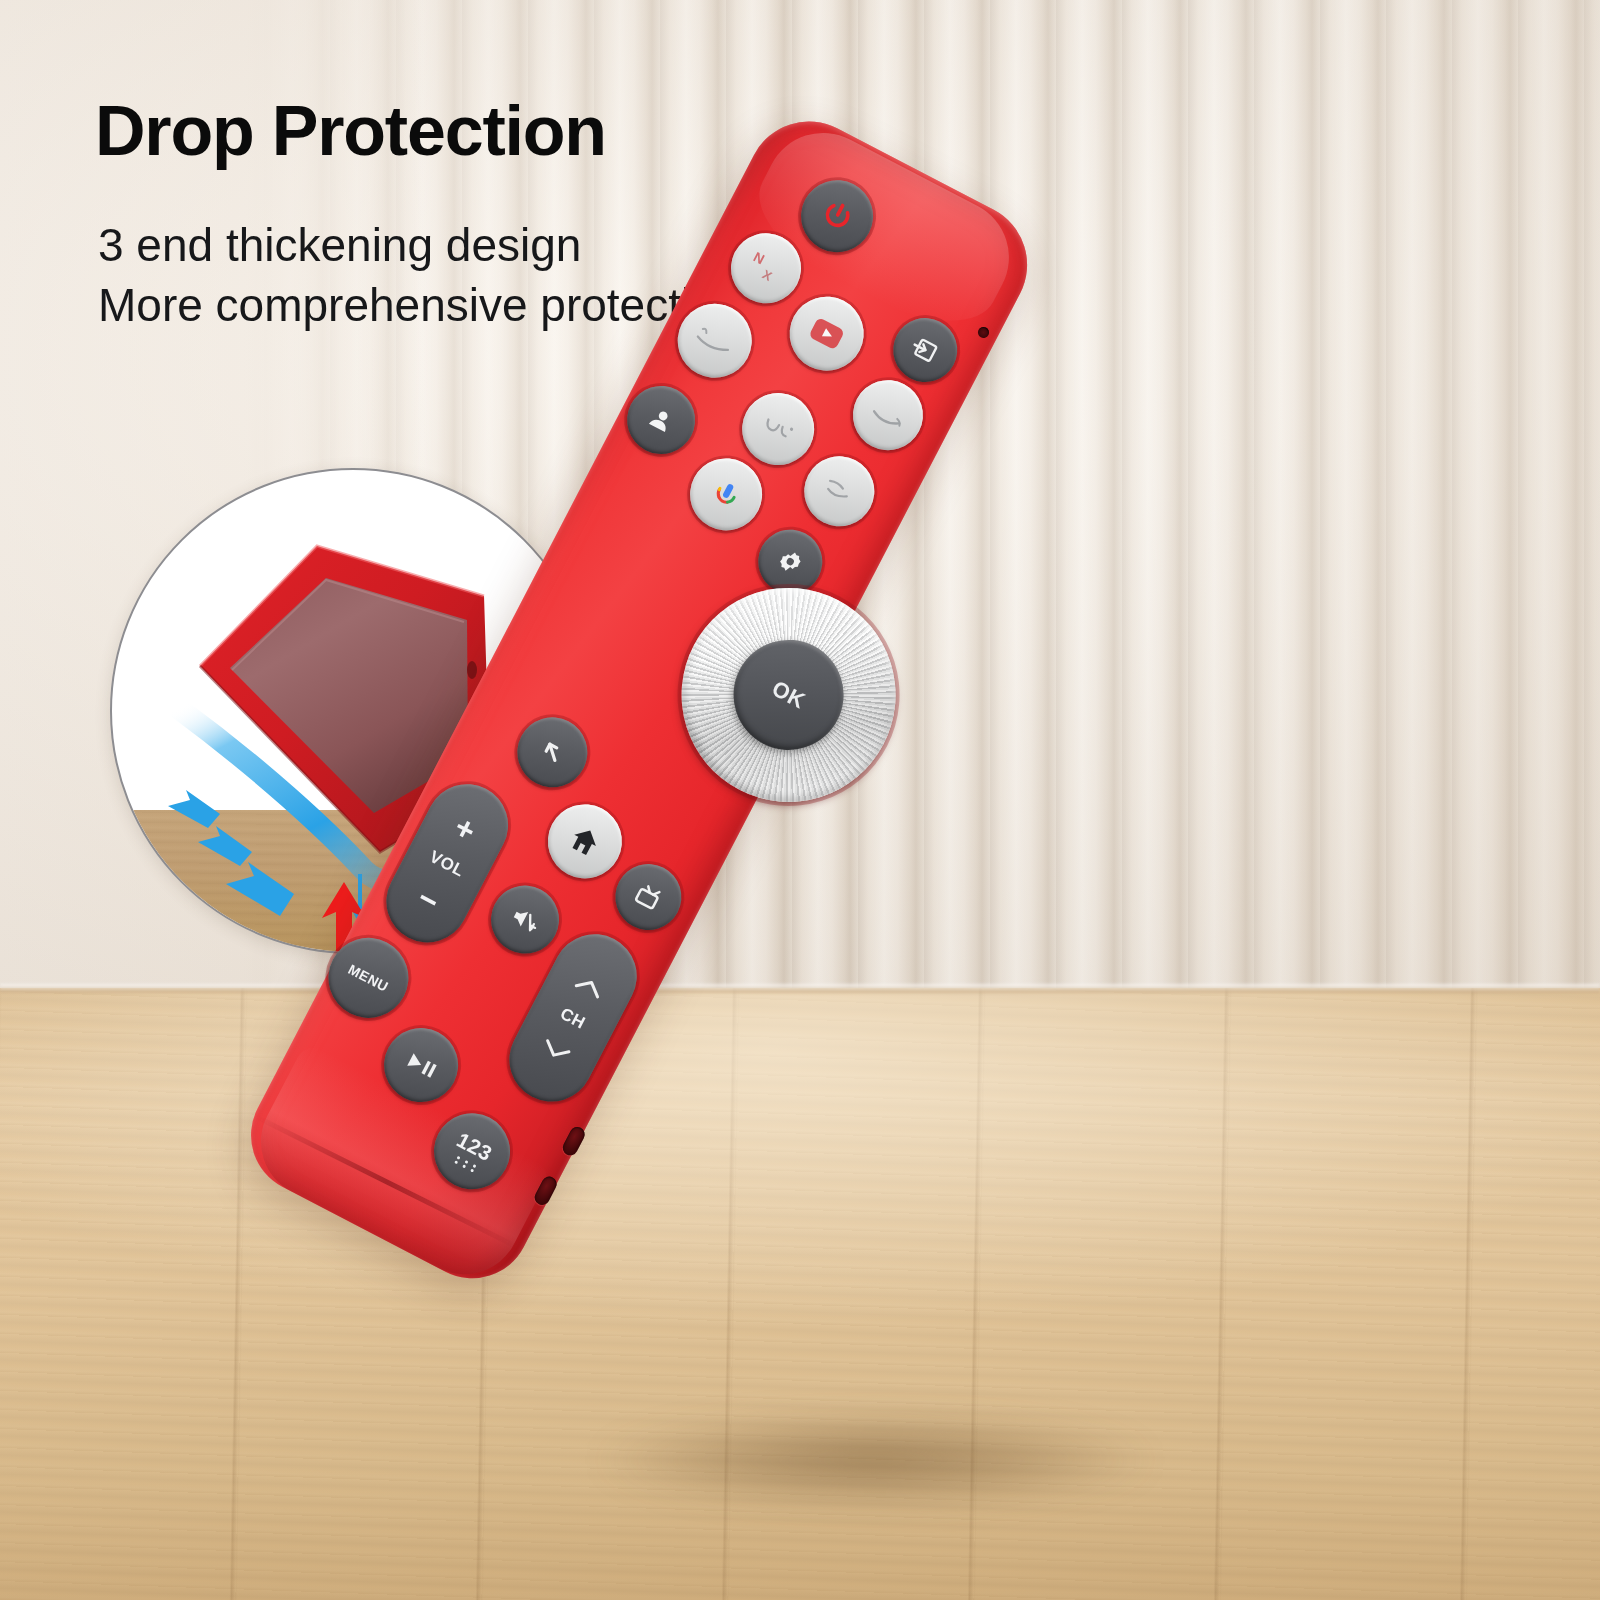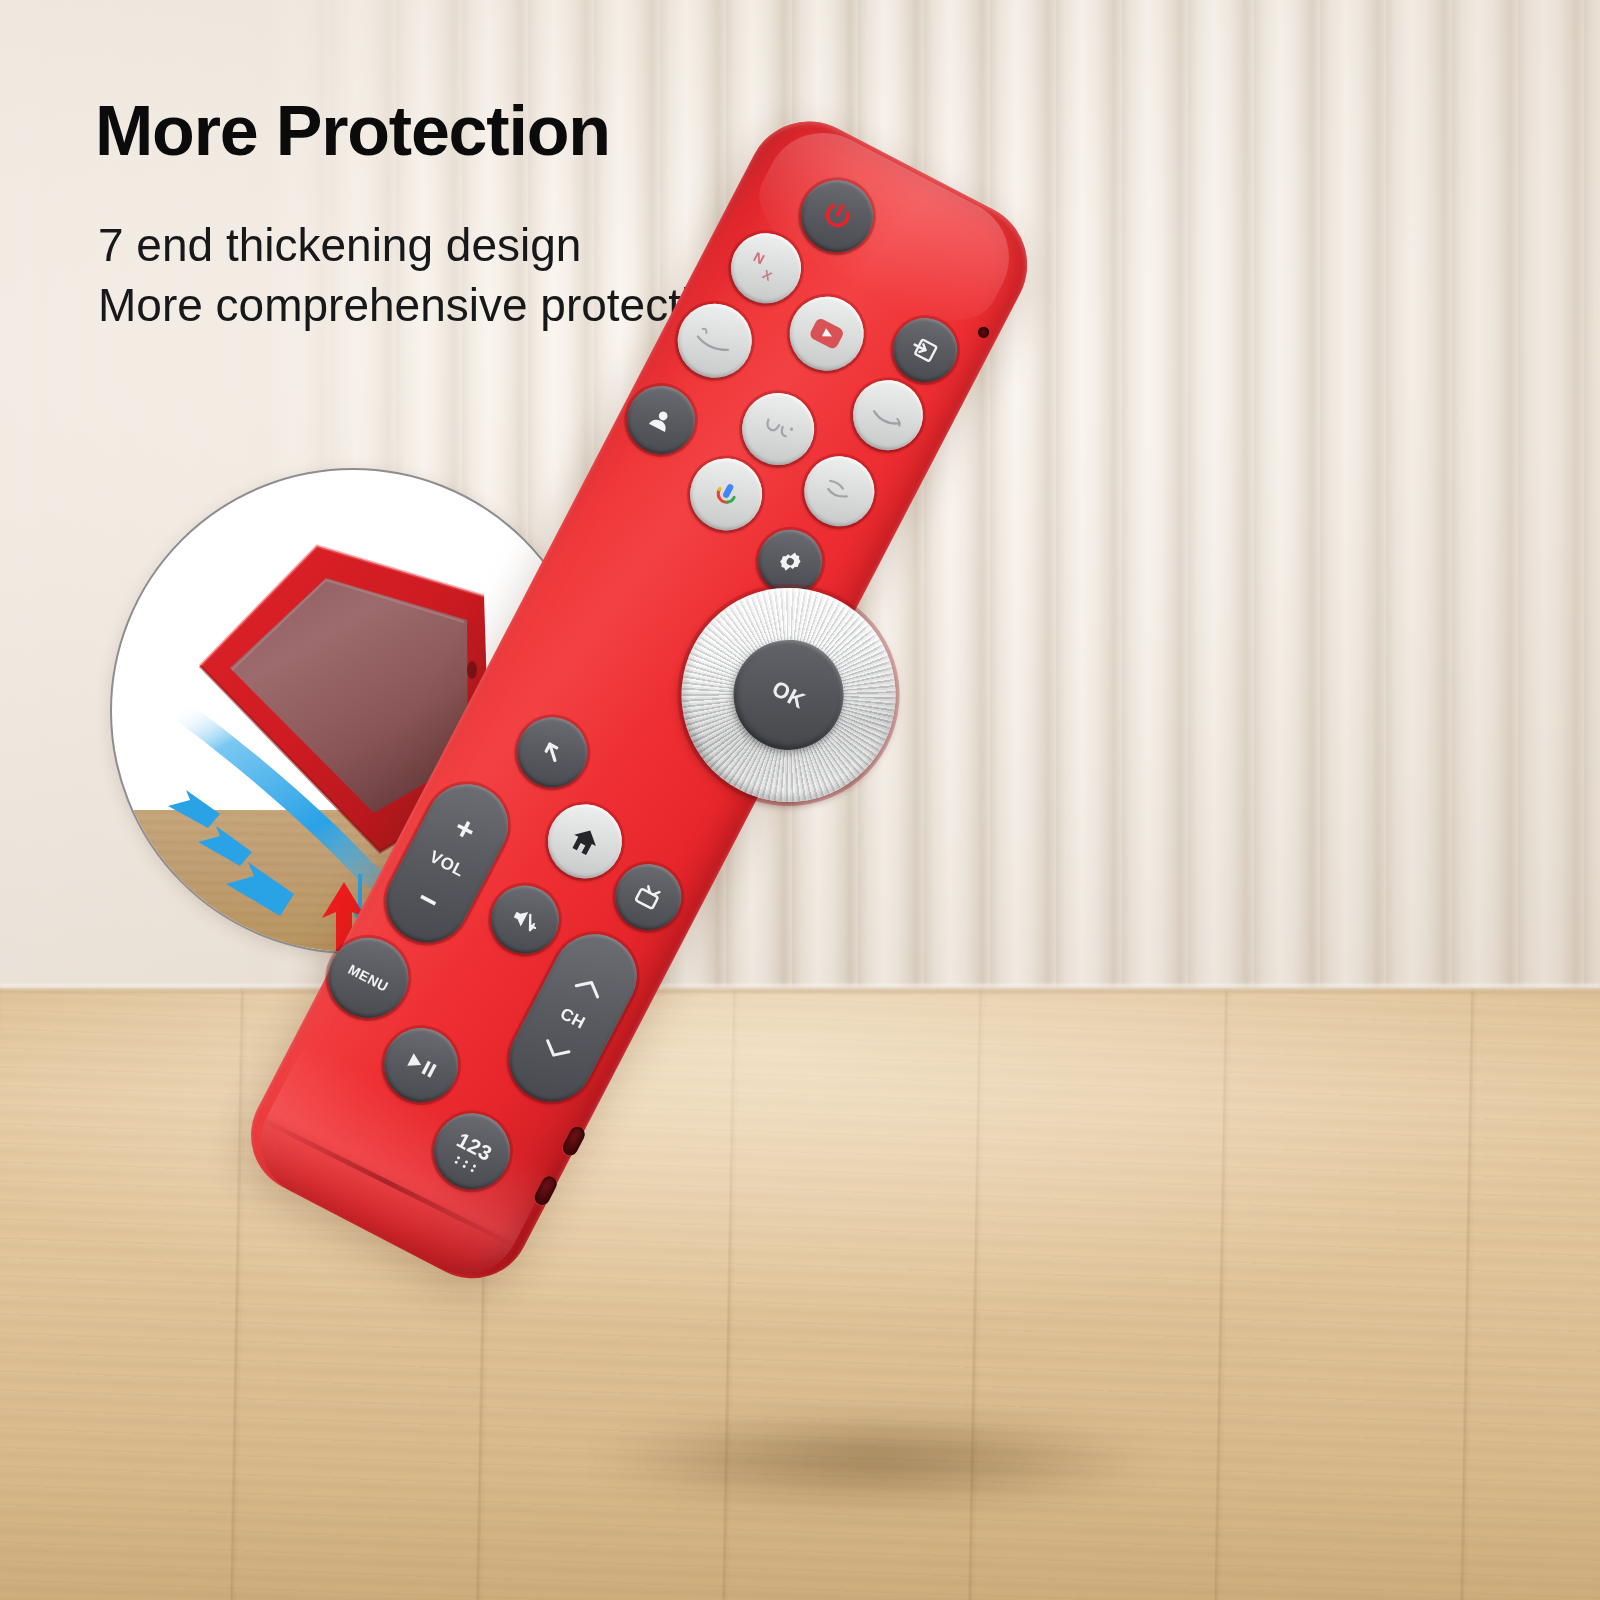--- a/index.html
+++ b/index.html
@@ -147,22 +147,22 @@
   <div class="wall"></div>
   <div class="wall-soft"></div>
   <div class="wall-left"></div>
   <div class="wall-vig"></div>
 
   <div class="floor"></div>
   <div class="floor-glow"></div>
   <div class="floor-edge"></div>
   <div class="drop-shadow"></div>
 
-  <div class="headline">More Protection</div>
-  <div class="sub1">7 end thickening design</div>
+  <div class="headline">Drop Protection</div>
+  <div class="sub1">3 end thickening design</div>
   <div class="sub2">More comprehensive protection</div>
 
   <div class="inset">
     <div class="inset-floor"></div>
     <div class="inset-floor-grain"></div>
 
     <svg class="inset-svg" viewBox="0 0 482 482">
       <defs>
         <linearGradient id="caseRedG" x1="0" y1="0" x2="1" y2="1">
           <stop offset="0%" stop-color="#e02228"></stop>

